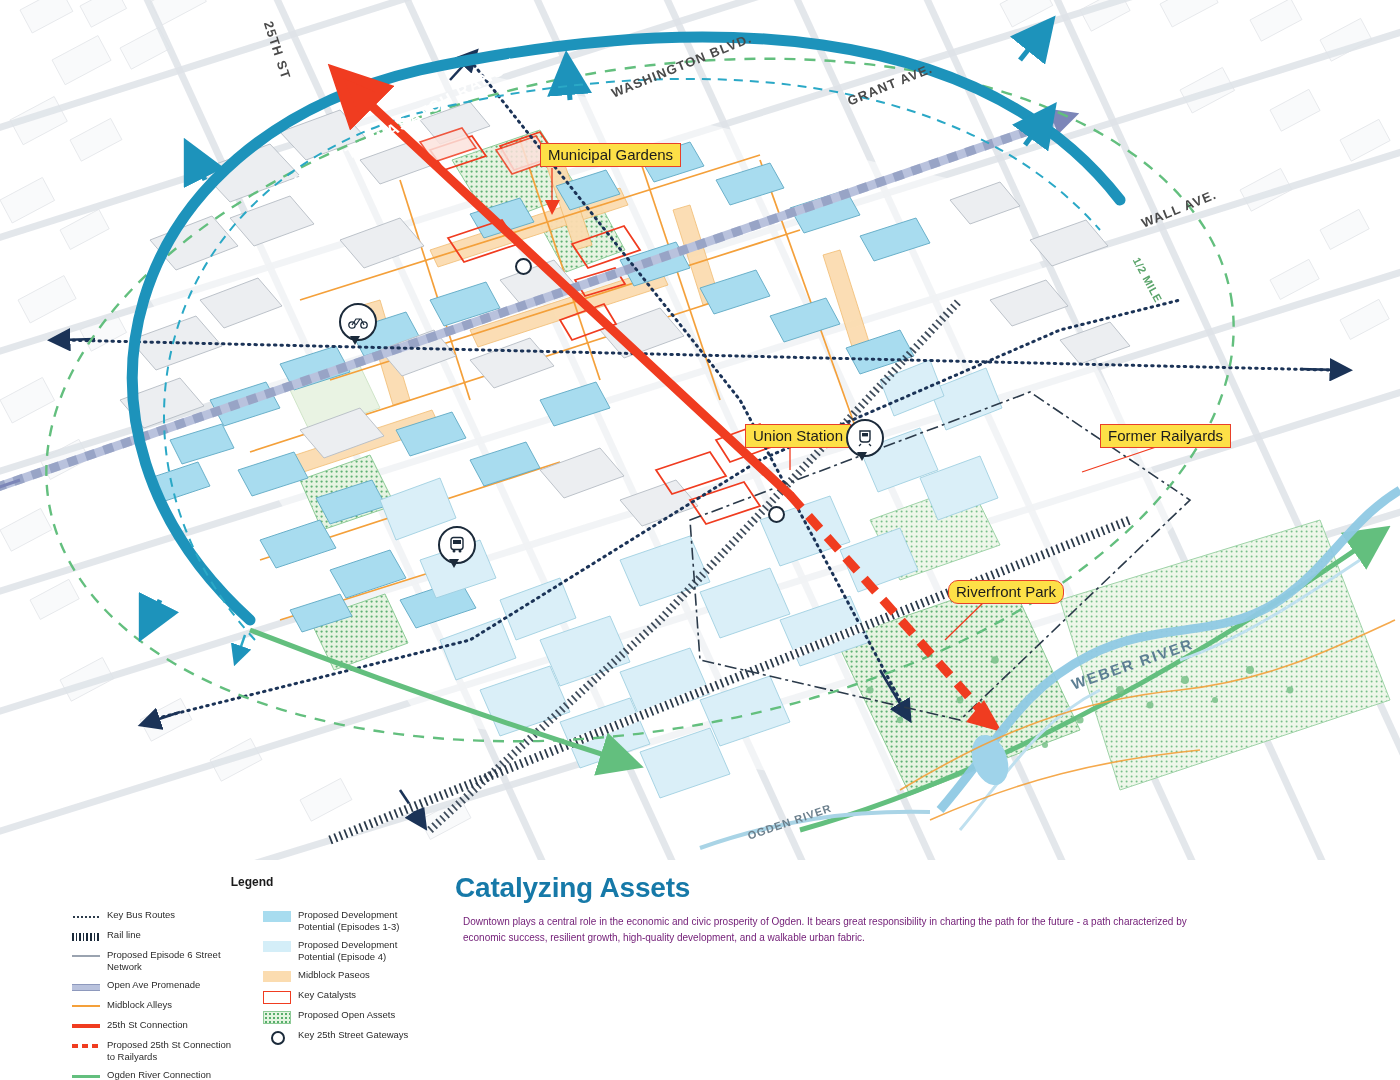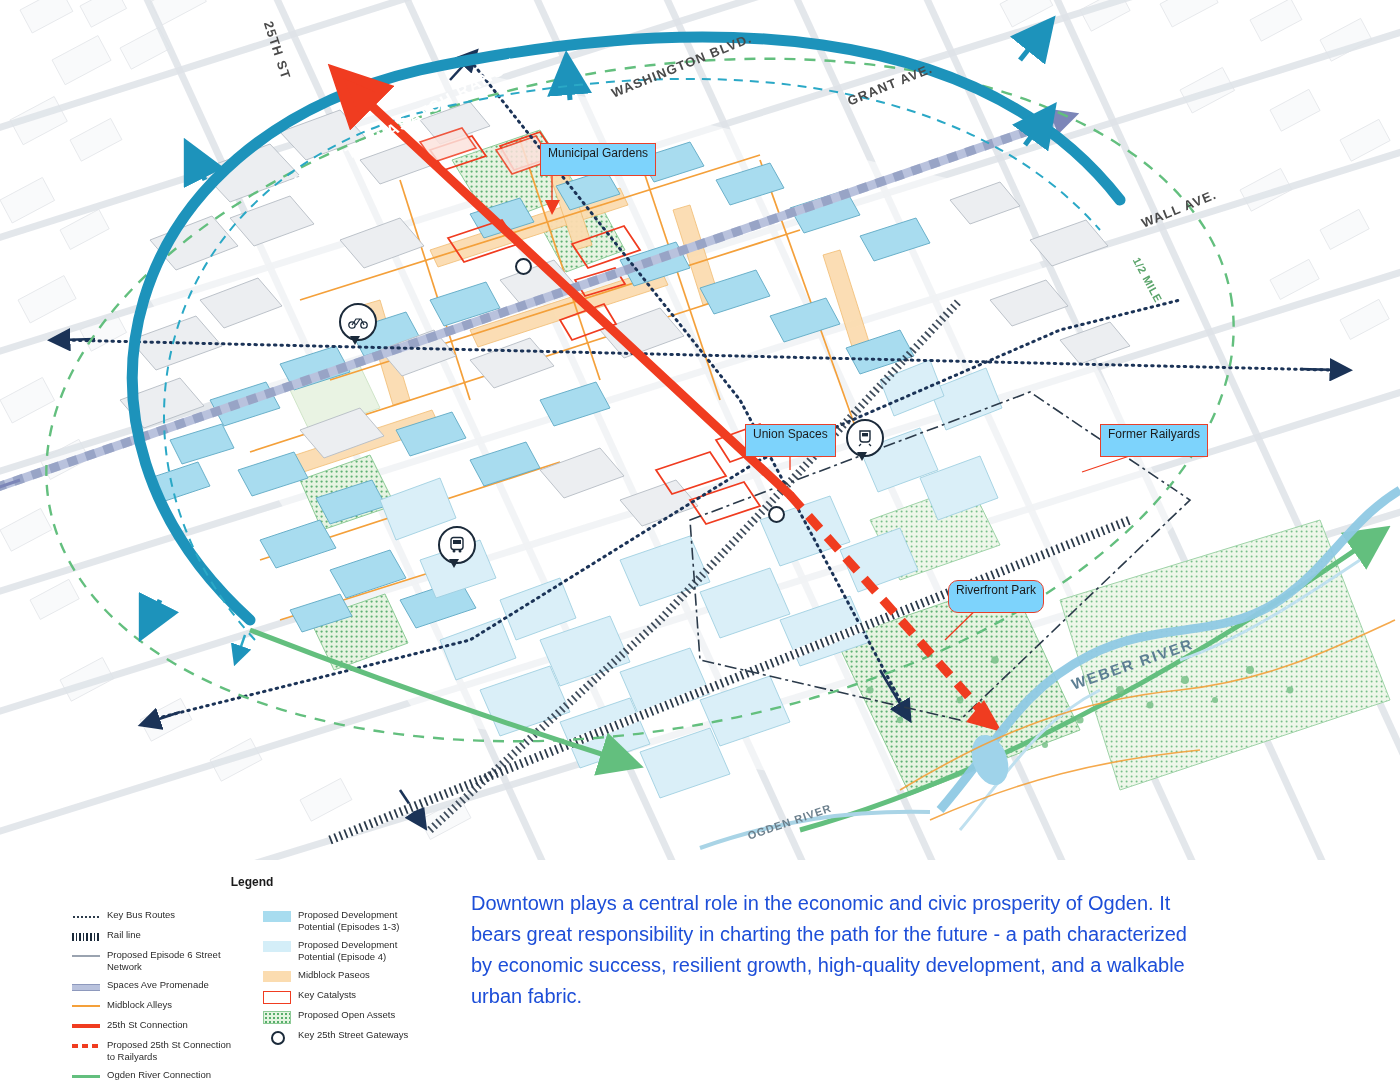--- a/index.html
+++ b/index.html
@@ -63,24 +63,24 @@
     color: #5d7f93;
     white-space: nowrap;
     transform-origin: left center;
   }
   .river-label.sm { font-size: 11px; letter-spacing: 1px; color:#6b7f8c;}
 
   
   .callout {
     position: absolute;
     border: 1.3px solid #e8402a;
-    background: #7dd3fc;
+    background: #fde047;
     color: #1b1b1b;
-    font-size: 12px;
-    padding: 3px 7px 16px 7px;
+    font-size: 15px;
+    padding: 3px 7px 4px 7px;
     white-space: nowrap;
     line-height: 1;
   }
 
   
   .map-pin {
     position: absolute;
     width: 34px; height: 34px;
     border-radius: 50%;
     background: #ffffff;
@@ -177,24 +177,24 @@
     width: 770px;
   }
   #text-block h1 {
     margin: 0 0 10px 0;
     font-size: 28px;
     font-weight: bold;
     color: #1679a8;
     letter-spacing: -0.2px;
   }
   #text-block p {
-    margin: 16px;
-    font-size: 20px;
+    margin: 8px;
+    font-size: 10px;
     line-height: 1.55;
-    color: #1d4ed8;
+    color: #701a75;
   }
 </style>
 </head>
 <body>
 
 <div id="map-canvas">
 
   <svg id="map-svg" width="1400" height="860" viewBox="0 0 1400 860">
     <defs>
       <pattern id="greenDots" width="5" height="5" patternUnits="userSpaceOnUse">
@@ -520,21 +520,21 @@
 
   <div class="halfmile-label" style="left:1136px; top:252px; transform:rotate(62deg);">1/2 MILE</div>
 
   <div class="views-label" style="left:290px; top:178px; transform:rotate(-29deg);">VIEWS TO WASATCH RANGE</div>
 
   <div class="river-label" style="left:1072px; top:676px; transform:rotate(-19deg);">WEBER RIVER</div>
 
   <div class="river-label sm" style="left:748px; top:830px; transform:rotate(-19deg);">OGDEN RIVER</div>
 
   <div class="callout" style="left:540px; top:143px;">Municipal Gardens</div>
-  <div class="callout" style="left:745px; top:424px;">Union Spaces</div>
+  <div class="callout" style="left:745px; top:424px;">Union Station</div>
   <div class="callout" style="left:1100px; top:424px;">Former Railyards</div>
   <div class="callout" style="left:948px; top:580px;border-radius:10px;">Riverfront Park</div>
 
   <div class="map-pin" style="left:339px; top:303px;">
     <svg width="20" height="14" viewBox="0 0 20 14">
       <circle cx="4" cy="10" r="3.2" fill="none" stroke="#1b2a3a" stroke-width="1.3"></circle>
       <circle cx="16" cy="10" r="3.2" fill="none" stroke="#1b2a3a" stroke-width="1.3"></circle>
       <path d="M4,10 L8,4 L13,4 L16,10 M8,10 L12,4" stroke="#1b2a3a" stroke-width="1.2" fill="none"></path>
     </svg>
   </div>
@@ -586,21 +586,21 @@
         <div class="legend-item">
           <span class="legend-sym">
               <span class="sym-grayline"></span>
             </span>
           <span class="legend-txt">Proposed Episode 6 Street Network</span>
         </div>
         <div class="legend-item">
           <span class="legend-sym">
               <span class="sym-promenade"></span>
             </span>
-          <span class="legend-txt">Spaces Ave Promenade</span>
+          <span class="legend-txt">Open Ave Promenade</span>
         </div>
         <div class="legend-item">
           <span class="legend-sym">
               <span class="sym-orange"></span>
             </span>
           <span class="legend-txt">Midblock Alleys</span>
         </div>
         <div class="legend-item">
           <span class="legend-sym">
               <span class="sym-red"></span>
@@ -657,16 +657,17 @@
               <span class="sym-gatewaydot"></span>
             </span>
           <span class="legend-txt">Key 25th Street Gateways</span>
         </div>
       </div>
 
     </div>
   </div>
 
   <div id="text-block">
+    <h1>Catalyzing Assets</h1>
     <p>Downtown plays a central role in the economic and civic prosperity of Ogden. It bears great responsibility in charting the path for the future - a path characterized by economic success, resilient growth, high-quality development, and a walkable urban fabric.</p>
   </div>
 
 </div>
 
 </body></html>

